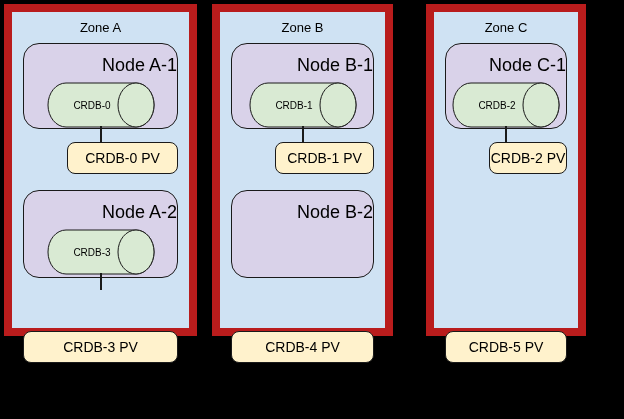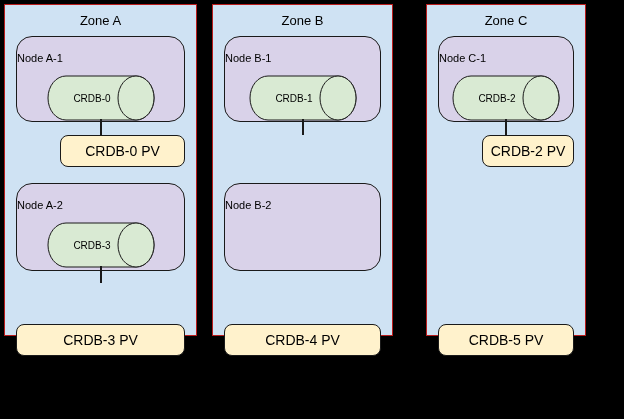--- a/index.html
+++ b/index.html
@@ -8,21 +8,21 @@
     background: #000000;
     font-family: "Liberation Sans", sans-serif;
     color: #000000;
     overflow: hidden;
   }
   .stage { position: relative; width: 624px; height: 419px; background: #000000; }
 
   .zone {
     position: absolute; top: 4px; height: 332px;
     background: #cfe2f3;
-    border: 1px solid #b91c1c;
+    border: 8px solid #b91c1c;
     box-sizing: border-box;
   }
   .zone-a { left: 4px;   width: 193px; }
   .zone-b { left: 212px; width: 181px; }
   .zone-c { left: 426px; width: 160px; }
 
   .zone-title {
     position: absolute; top: 8px; left: 0; right: 0;
     text-align: center; font-size: 13px; line-height: 16px;
   }
@@ -32,21 +32,21 @@
     background: #d9d2e9;
     border: 1px solid #1a1a1a;
     border-radius: 16px;
     box-sizing: border-box;
   }
   .node-1 { top: 31px;  height: 86px; }
   .node-2 { top: 178px; height: 88px; }
 
   .node-title {
     position: absolute; top: 13px; left: 0; right: 0;
-    text-align: left; font-size: 11px; line-height: 16px;
+    text-align: right; font-size: 18px; line-height: 16px;
   }
 
   .cyl { position: absolute; top: 38px; left: 50%; transform: translateX(-50%); }
   .cyl-shape { fill: #d9ead3; stroke: #1a1a1a; stroke-width: 1; }
   .cyl-label {
     font-family: "Liberation Sans", sans-serif; font-size: 10px;
     text-anchor: middle; dominant-baseline: central; fill: #000000;
   }
 
   .connector {
@@ -104,20 +104,21 @@
 
     <div class="node node-1">
       <div class="node-title">Node B-1</div>
       <svg class="cyl" width="108" height="46" viewBox="0 0 108 46">
         <path class="cyl-shape" d="M19 1 H89 A18 22 0 0 1 89 45 H19 A18 22 0 0 1 19 1 Z"></path>
         <ellipse class="cyl-shape" cx="89" cy="23" rx="18" ry="22"></ellipse>
         <text class="cyl-label" x="45" y="23">CRDB-1</text>
       </svg>
     </div>
     <div class="connector connector-1"></div>
+    <div class="pv pv-1">CRDB-1 PV</div>
 
     <div class="node node-2">
       <div class="node-title">Node B-2</div>
     </div>
     <div class="pv pv-2">CRDB-4 PV</div>
   </div>
 
   <div class="zone zone-c">
     <div class="zone-title">Zone C</div>
 

